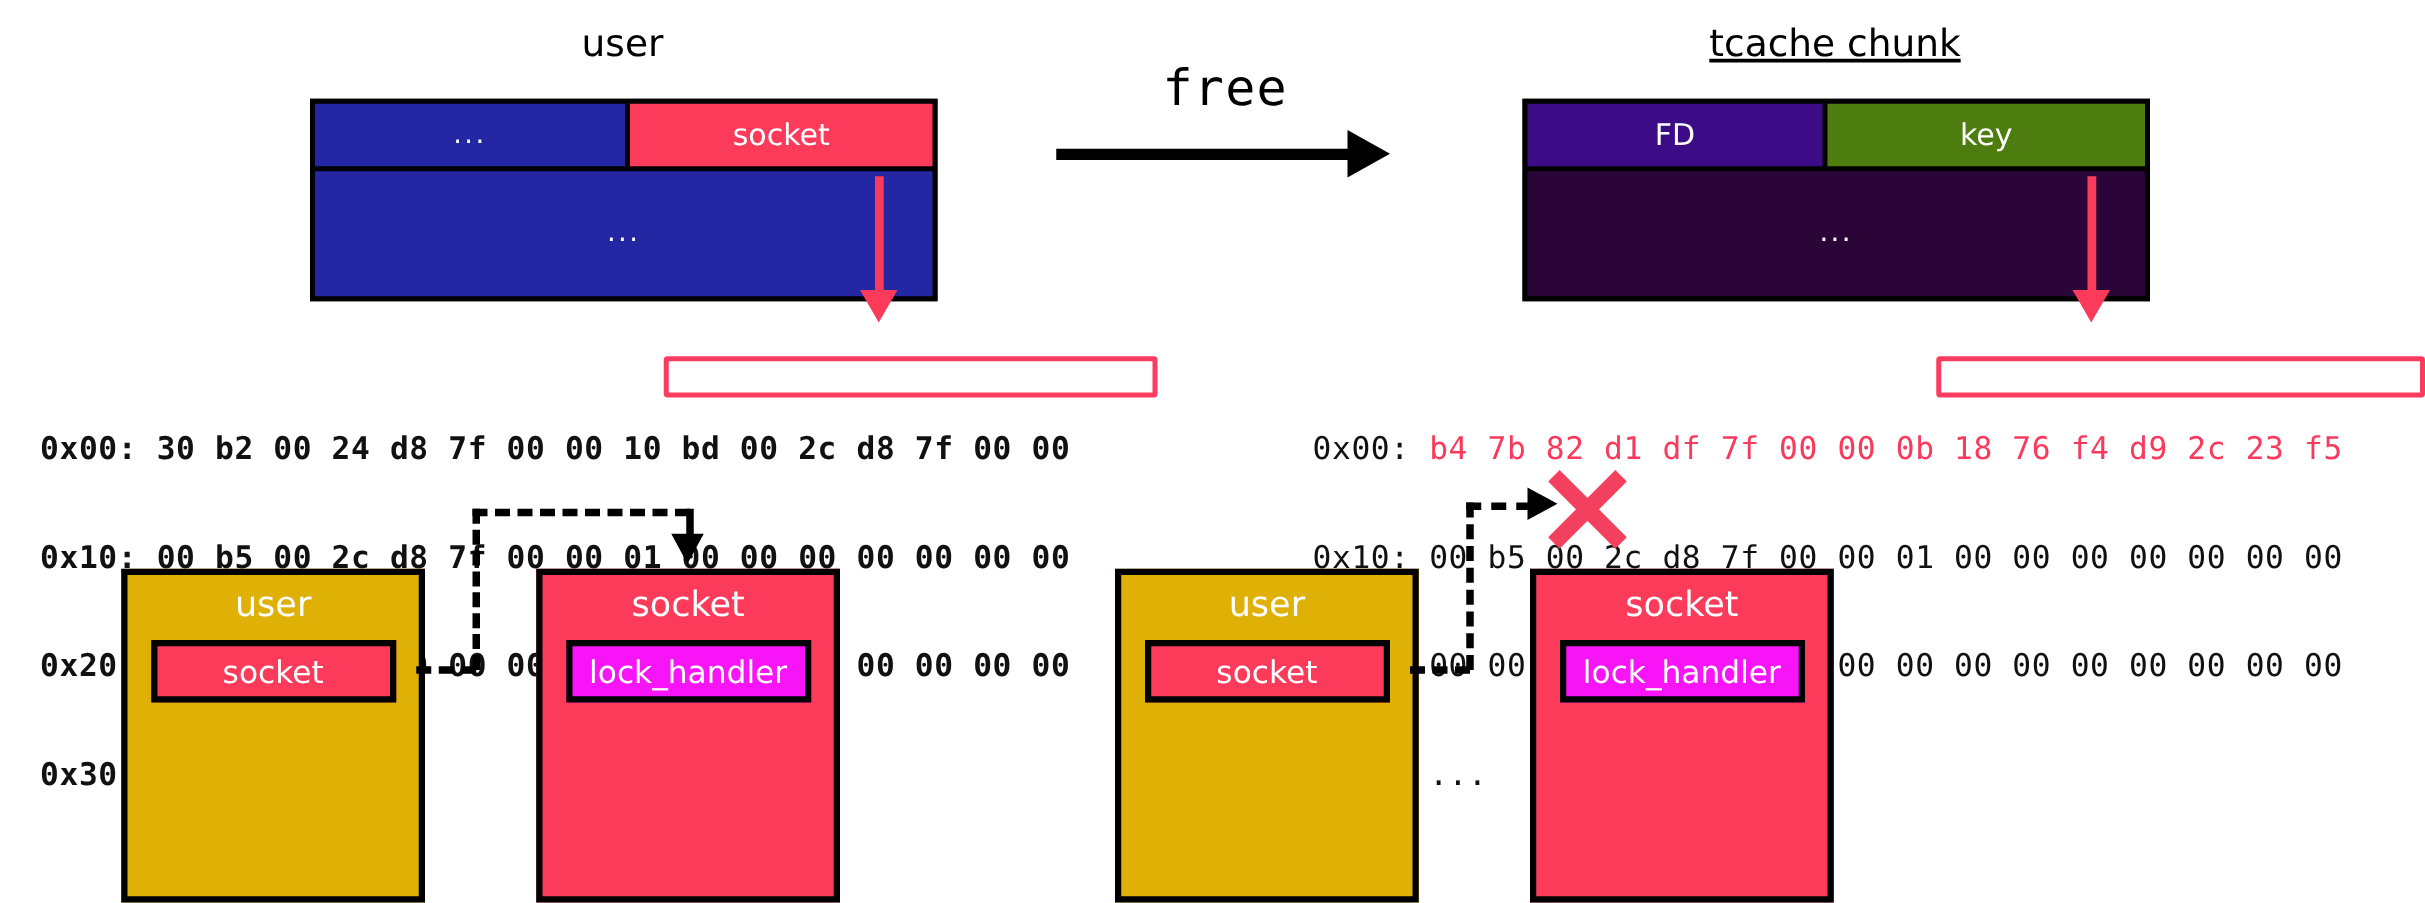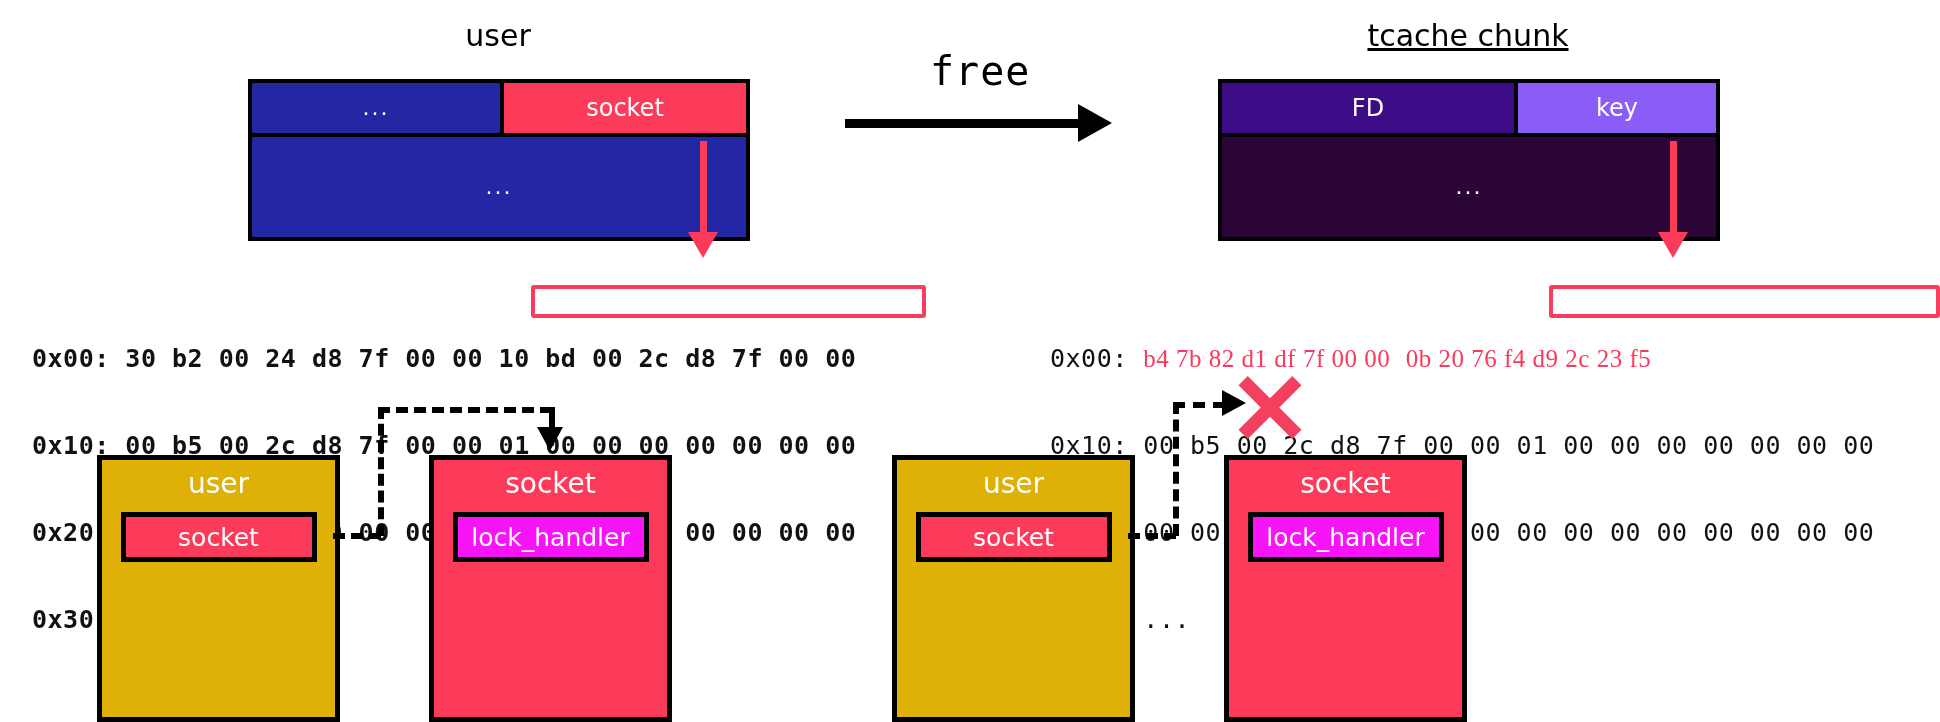--- a/index.html
+++ b/index.html
@@ -86,21 +86,21 @@
 
   
   .hexdump {
     font-family: "DejaVu Sans Mono", monospace;
     font-size: 25px;
     line-height: 29px;
     white-space: pre;
     color: #111111;
     letter-spacing: 0.5px;
   }
-  .hex-red { color: #f93a5c; font-family: Liberation Serif, serif; }
+  .hex-red { color: #f93a5c; }
   .hexline { display: block; white-space: pre; }
 
   .hl-box {
     border: 4px solid #fa3d5f;
     box-sizing: border-box;
     border-radius: 3px;
     background: transparent;
     pointer-events: none;
   }
 
@@ -189,24 +189,24 @@
 <div class="abs vhead" style="left:688px; top:232px;"></div>
 
 <div class="abs free-label" style="left:930px; top:48px;">free</div>
 <div class="abs hline" style="left:845px; top:119px; width:235px;"></div>
 <div class="abs hhead" style="left:1078px; top:104px;"></div>
 
 <div class="abs diagram-title" style="left:1218px; top:18px; width:500px;text-decoration:underline;">tcache chunk</div>
 
 <div class="abs memblock" style="left:1218px; top:79px; width:502px; height:162px;">
   <div class="memrow top" style="height:54px;">
-    <div class="memcell left-half" style="width:296px; background:#3c0b86;">
+    <div class="memcell left-half" style="width:240px; background:#3c0b86;">
       <span>FD</span>
     </div>
-    <div class="memcell" style="flex:1; background:#8b5cf6;">
+    <div class="memcell" style="flex:1; background:#4d7c0f;">
       <span>key</span>
     </div>
   </div>
   <div class="memrow" style="height:100px;">
     <div class="memcell" style="flex:1; background:#2c0538;">
       <span class="dots">...</span>
     </div>
   </div>
 </div>
 
@@ -215,21 +215,21 @@
 
 <div class="abs hexdump" style="left:32px; top:286px;font-weight:bold;">
   <span class="hexline"><span>0x00:</span> <span>30 b2 00 24 d8 7f 00 00</span> <span>10 bd 00 2c d8 7f 00 00</span></span>
   <span class="hexline"><span>0x10:</span> <span>00 b5 00 2c d8 7f 00 00</span> <span>01 00 00 00 00 00 00 00</span></span>
   <span class="hexline"><span>0x20:</span> <span>00 00 00 00 00 00 00 00</span> <span>00 00 00 00 00 00 00 00</span></span>
   <span class="hexline"><span>0x30:</span> <span>...</span></span>
 </div>
 <div class="abs hl-box" style="left:531px; top:285px; width:395px; height:33px;"></div>
 
 <div class="abs hexdump" style="left:1050px; top:286px;">
-  <span class="hexline"><span>0x00:</span> <span class="hex-red">b4 7b 82 d1 df 7f 00 00</span> <span class="hex-red">0b 20 76 f4 d9 2c 23 f5</span></span>
+  <span class="hexline"><span>0x00:</span> <span class="hex-red">b4 7b 82 d1 df 7f 00 00</span> <span class="hex-red">0b 18 76 f4 d9 2c 23 f5</span></span>
   <span class="hexline"><span>0x10:</span> <span>00 b5 00 2c d8 7f 00 00</span> <span>01 00 00 00 00 00 00 00</span></span>
   <span class="hexline"><span>0x20:</span> <span>00 00 00 00 00 00 00 00</span> <span>00 00 00 00 00 00 00 00</span></span>
   <span class="hexline"><span>0x30:</span> <span>...</span></span>
 </div>
 <div class="abs hl-box" style="left:1549px; top:285px; width:391px; height:33px;"></div>
 
 <div class="abs objbox" style="left:97px; top:455px; width:243px; height:267px; background:#dfb005;">
   <div class="obj-title">user</div>
   <div class="innerbox" style="width:196px; height:50px; margin-top:12px; background:#fc3a5a;">
     <span>socket</span>

